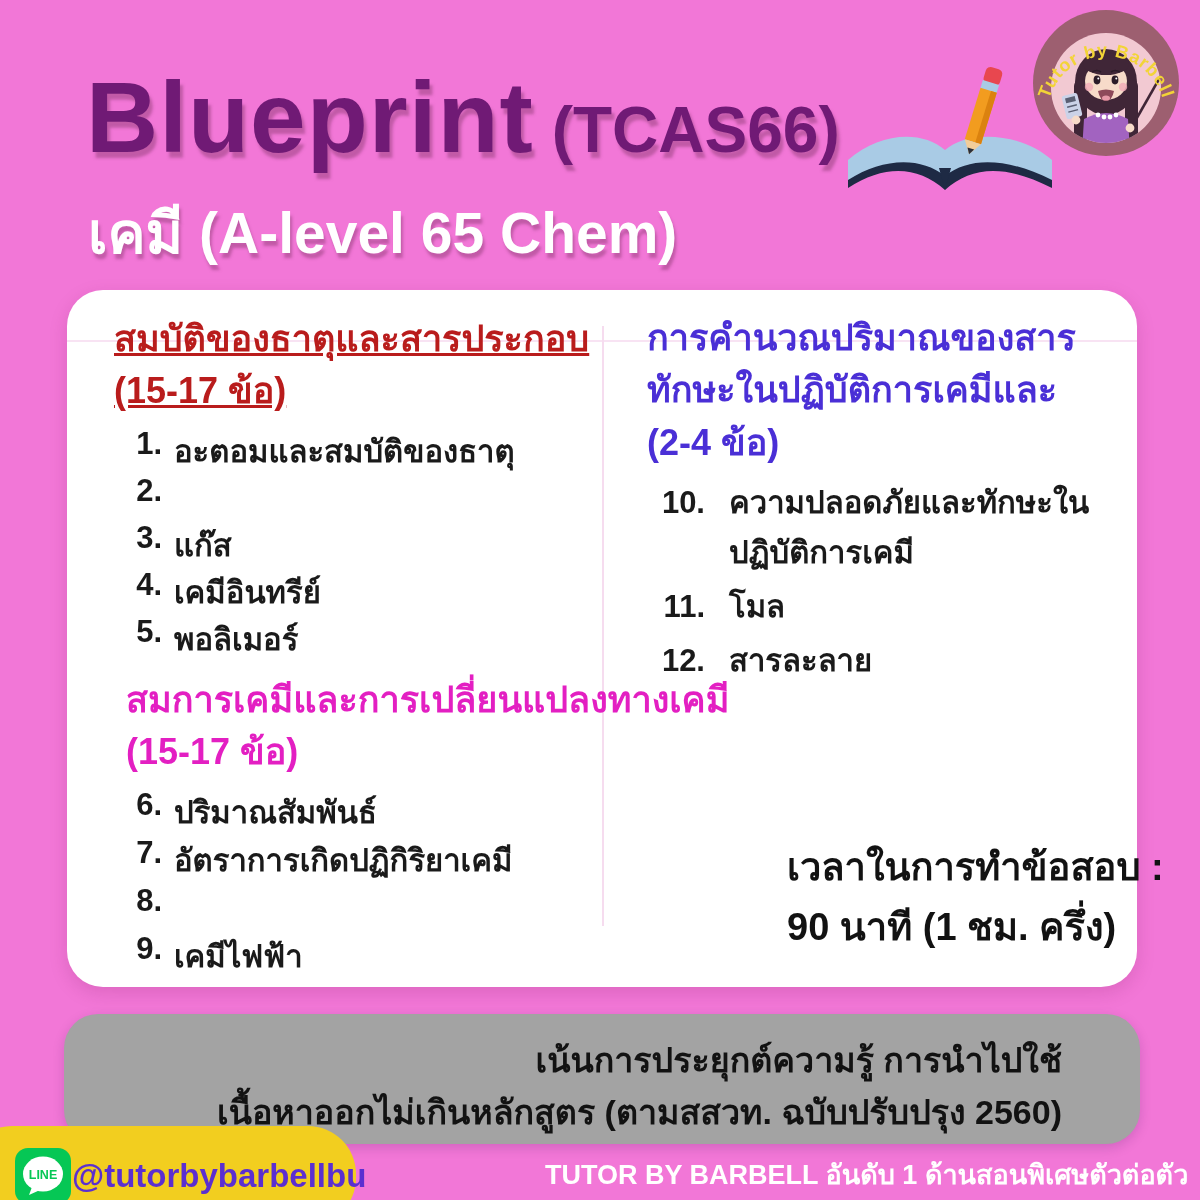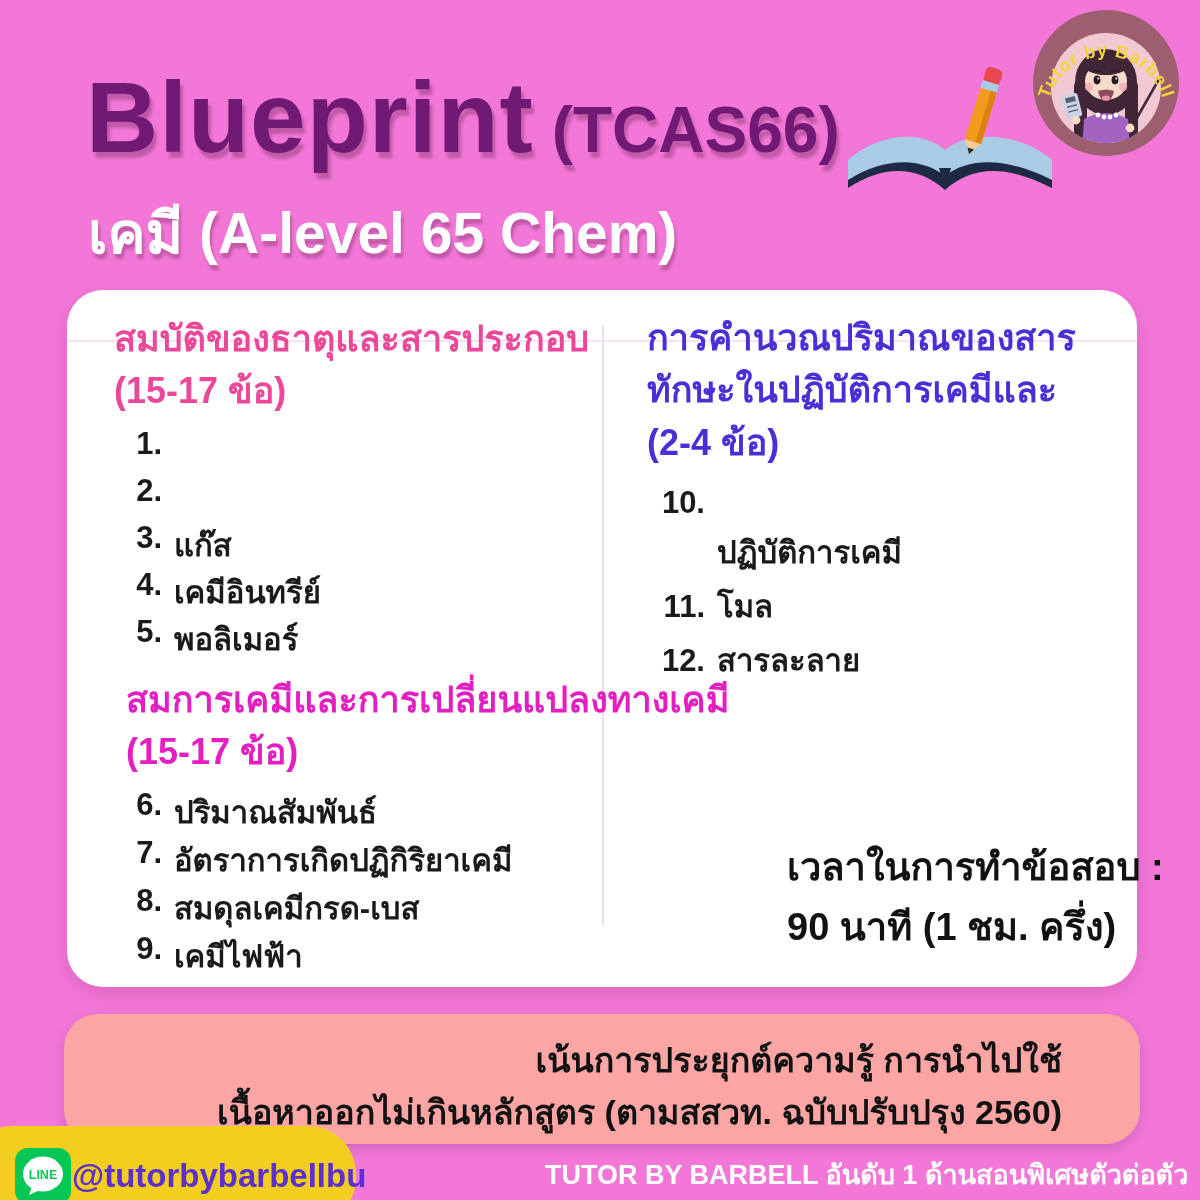--- a/index.html
+++ b/index.html
@@ -47,37 +47,37 @@
   
   .title{left:86px;top:60px;z-index:3;color:#701a75;font-weight:800;
     text-shadow:3px 6px 3px rgba(146,61,120,0.5);white-space:nowrap;}
   .title .big{font-size:100px;letter-spacing:1px;}
   .title .small{font-size:64px;font-weight:700;}
   .subtitle{left:88px;top:188px;z-index:3;color:#fff;font-weight:800;font-size:57px;
     text-shadow:2px 5px 3px rgba(146,61,120,0.5);white-space:nowrap;}
   
   .main-card{left:67px;top:290px;width:1070px;height:697px;background:#fff;
     border-radius:36px;z-index:5;box-shadow:0 6px 18px rgba(120,30,90,0.18);}
-  .note-card{left:64px;top:1014px;width:1076px;height:130px;background:#fca5a5;
+  .note-card{left:64px;top:1014px;width:1076px;height:130px;background:#a3a3a3;
     border-radius:34px;z-index:5;box-shadow:0 4px 12px rgba(60,20,90,0.18);}
   .grid-h{left:0;top:50px;width:100%;height:2px;background:#F8E3F3;}
   .grid-v{left:535px;top:36px;width:2px;height:600px;background:#F6DCEF;}
   
   .col-left{left:47px;top:24px;width:505px;}
   .col-right{left:580px;top:22px;width:470px;}
-  .h-red{color:#ec4899;font-size:36px;font-weight:800;line-height:50px;}
+  .h-red{color:#b91c1c;font-size:36px;font-weight:800;line-height:50px;text-decoration:underline;}
   .h-magenta{color:#E31FC2;font-size:36px;font-weight:800;line-height:50px;white-space:nowrap;}
   .h-blue{color:#4A2FD6;font-size:36px;font-weight:800;line-height:52px;}
   .count-line{font-size:36px;font-weight:800;line-height:54px;}
   .list{margin-top:8px;}
   .li-row{display:flex;align-items:flex-start;color:#1A1A1A;font-size:31px;font-weight:700;}
   .li-row .num{width:48px;text-align:right;padding-right:12px;flex:none;}
   .s1 .li-row{height:47px;}
   .s2 .li-row{height:48px;}
-  .s3 .li-row{margin-bottom:4px;line-height:50px;}
+  .s3 .li-row{margin-bottom:4px;line-height:50px;gap:12px;}
   .li-text{white-space:nowrap;}
   .li-text.wrapped{white-space:normal;}
   .time-note{left:140px;top:525px;width:420px;color:#121212;font-size:38px;
     font-weight:800;line-height:60px;white-space:nowrap;}
   .note-text{position:absolute;right:78px;top:20px;text-align:right;color:#121212;
     font-size:34px;font-weight:800;line-height:52px;white-space:nowrap;}
   
   .badge{left:-36px;top:1126px;width:392px;height:100px;background:#F2CE1F;
     border-radius:48px;z-index:6;display:flex;align-items:center;}
   .badge .icon{margin-left:50px;flex:none;}
@@ -173,20 +173,21 @@
 <div class="abs main-card">
   <div class="abs grid-h"></div>
   <div class="abs grid-v"></div>
 
   <div class="abs col-left">
     <div class="h-red">สมบัติของธาตุและสารประกอบ</div>
     <div class="h-red count-line">(15-17 ข้อ)</div>
     <div class="list s1">
       <div class="li-row">
           <span class="num">1.</span>
+          <span class="li-text">อะตอมและสมบัติของธาตุ</span>
         </div>
       <div class="li-row">
           <span class="num">2.</span>
         </div>
       <div class="li-row">
           <span class="num">3.</span>
           <span class="li-text">แก๊ส</span>
         </div>
       <div class="li-row">
           <span class="num">4.</span>
@@ -206,37 +207,36 @@
       <div class="li-row">
           <span class="num">6.</span>
           <span class="li-text">ปริมาณสัมพันธ์</span>
         </div>
       <div class="li-row">
           <span class="num">7.</span>
           <span class="li-text">อัตราการเกิดปฏิกิริยาเคมี</span>
         </div>
       <div class="li-row">
           <span class="num">8.</span>
-          <span class="li-text">สมดุลเคมีกรด-เบส</span>
         </div>
       <div class="li-row">
           <span class="num">9.</span>
           <span class="li-text">เคมีไฟฟ้า</span>
         </div>
     </div>
   </div>
 
   <div class="abs col-right">
     <div class="h-blue">การคำนวณปริมาณของสาร</div>
     <div class="h-blue">ทักษะในปฏิบัติการเคมีและ</div>
     <div class="h-blue count-line">(2-4 ข้อ)</div>
     <div class="list s3">
       <div class="li-row">
         <span class="num" style="width:58px;">10.</span>
-        <span class="li-text wrapped"><br><span>ปฏิบัติการเคมี</span></span>
+        <span class="li-text wrapped"><span>ความปลอดภัยและทักษะใน</span><br><span>ปฏิบัติการเคมี</span></span>
       </div>
       <div class="li-row">
           <span class="num" style="width:58px;">11.</span>
           <span class="li-text">โมล</span>
         </div>
       <div class="li-row">
           <span class="num" style="width:58px;">12.</span>
           <span class="li-text">สารละลาย</span>
         </div>
     </div>

